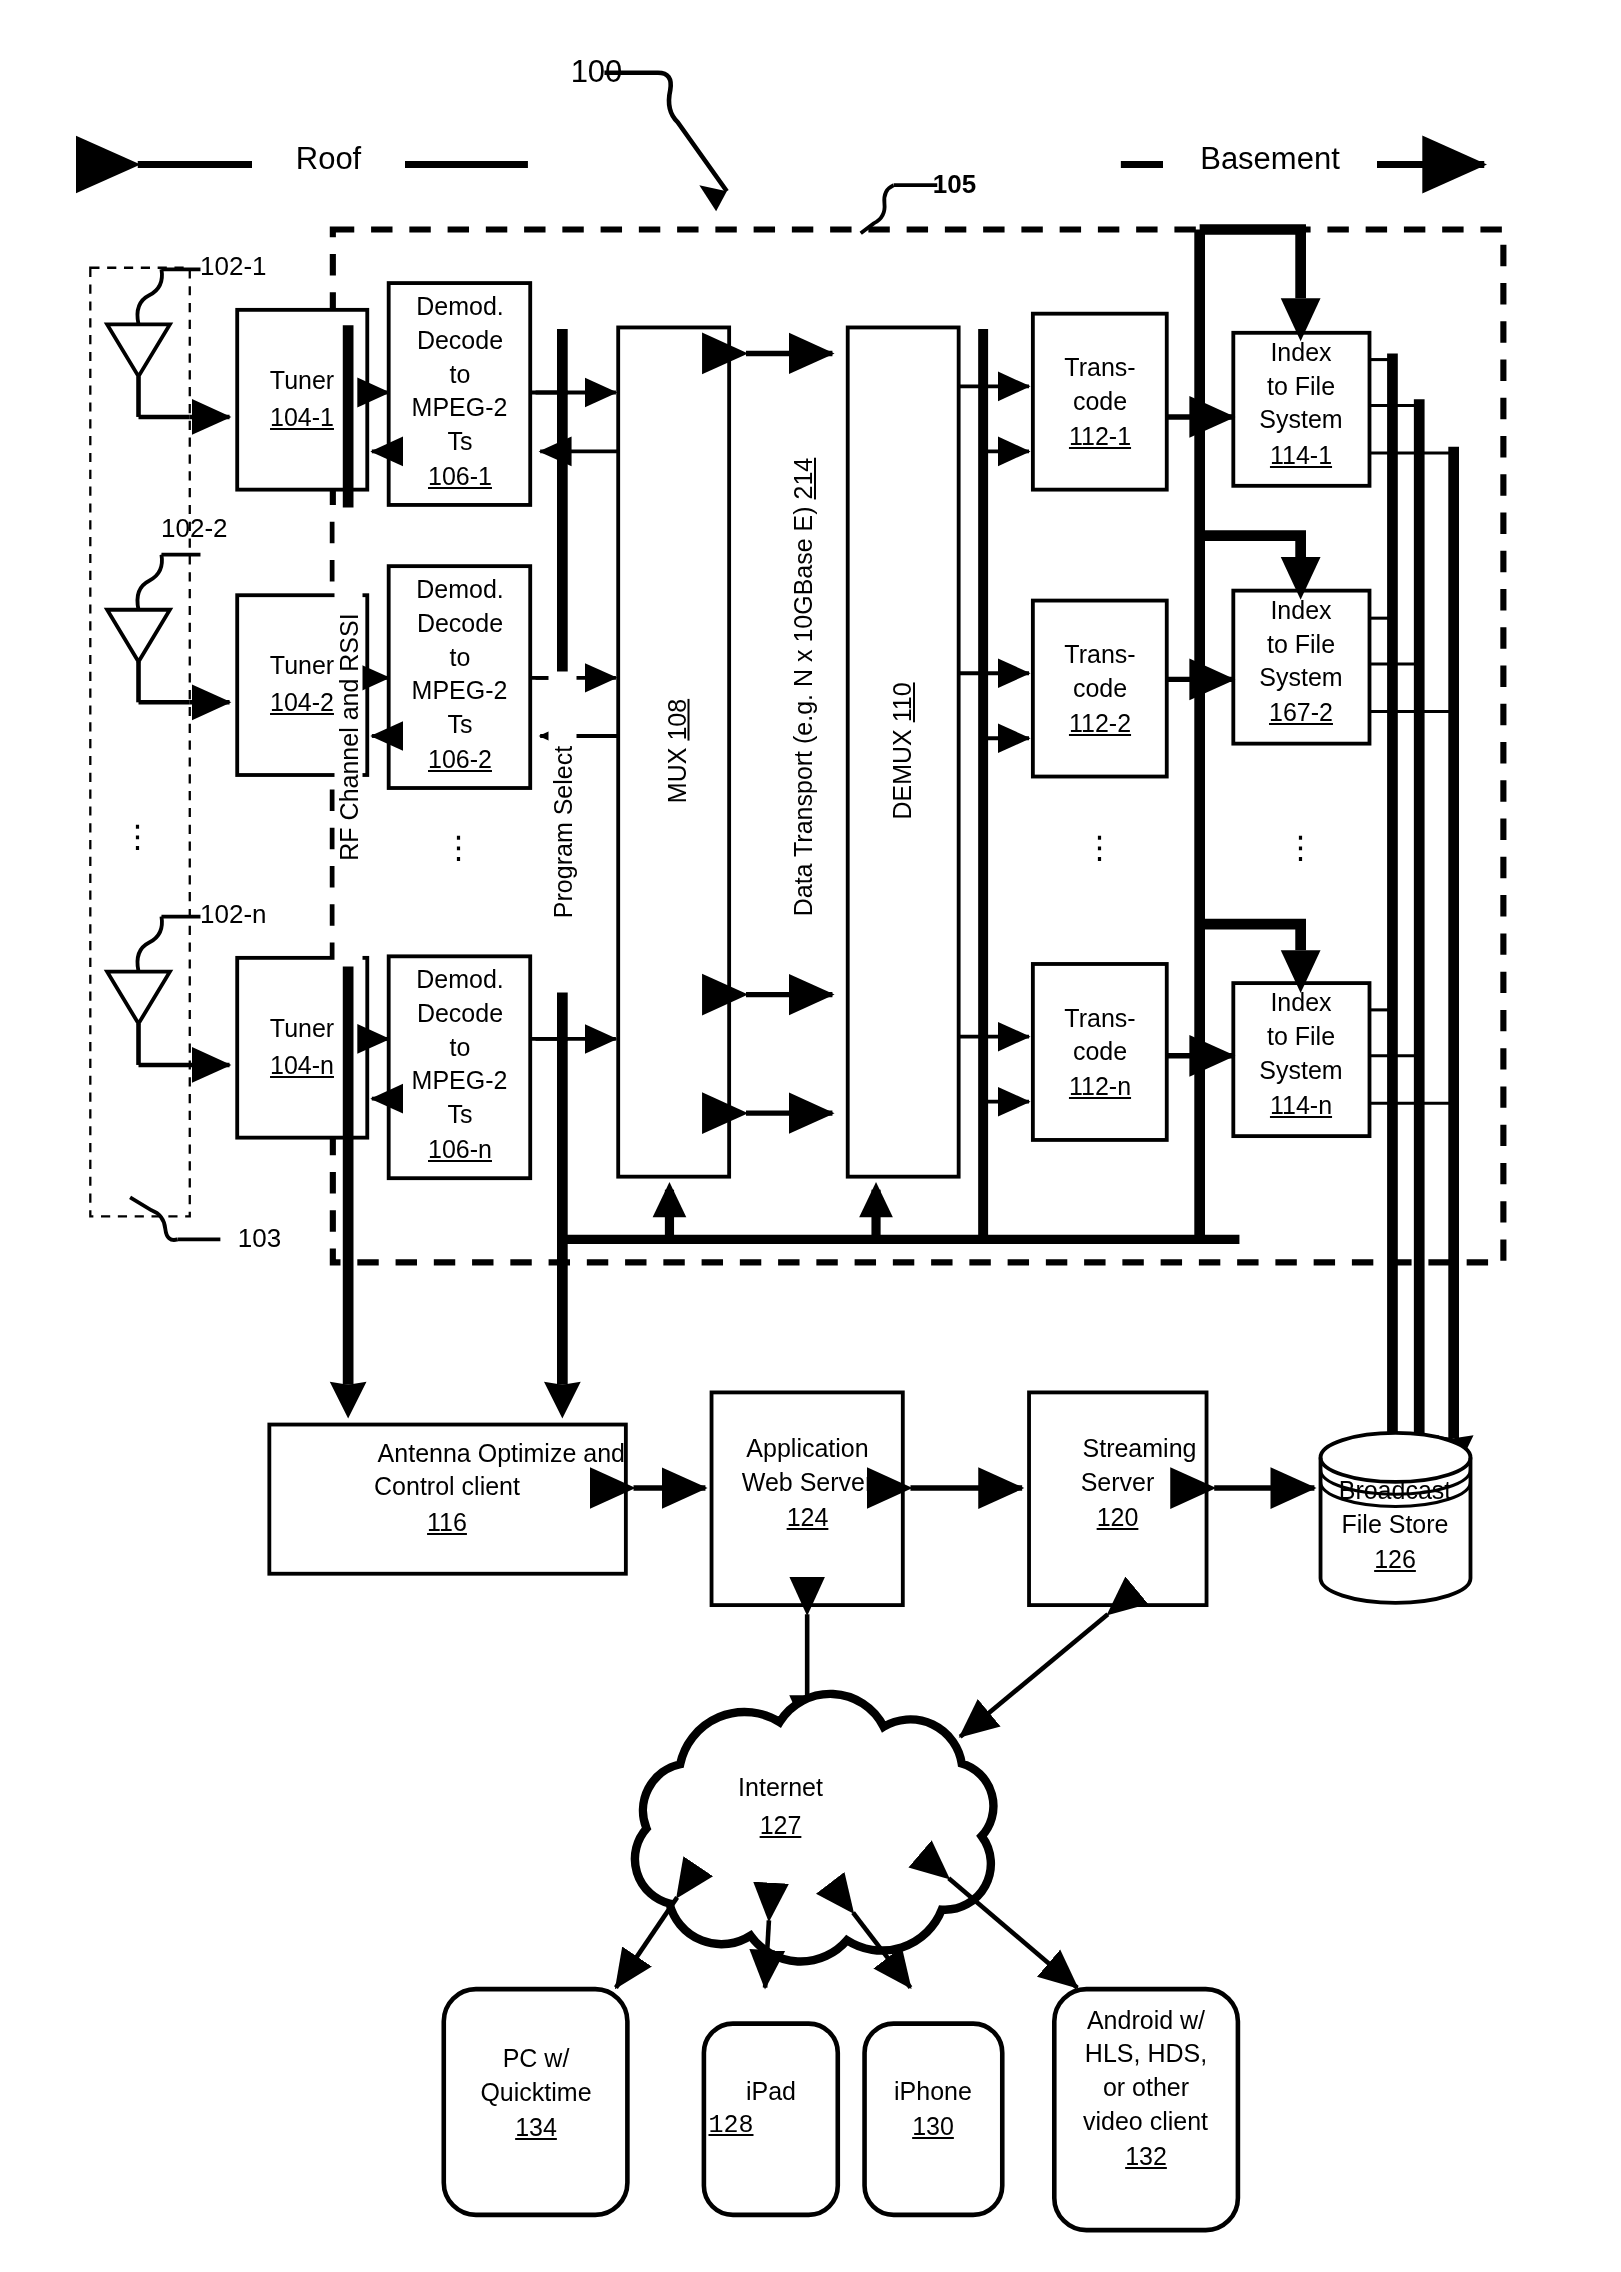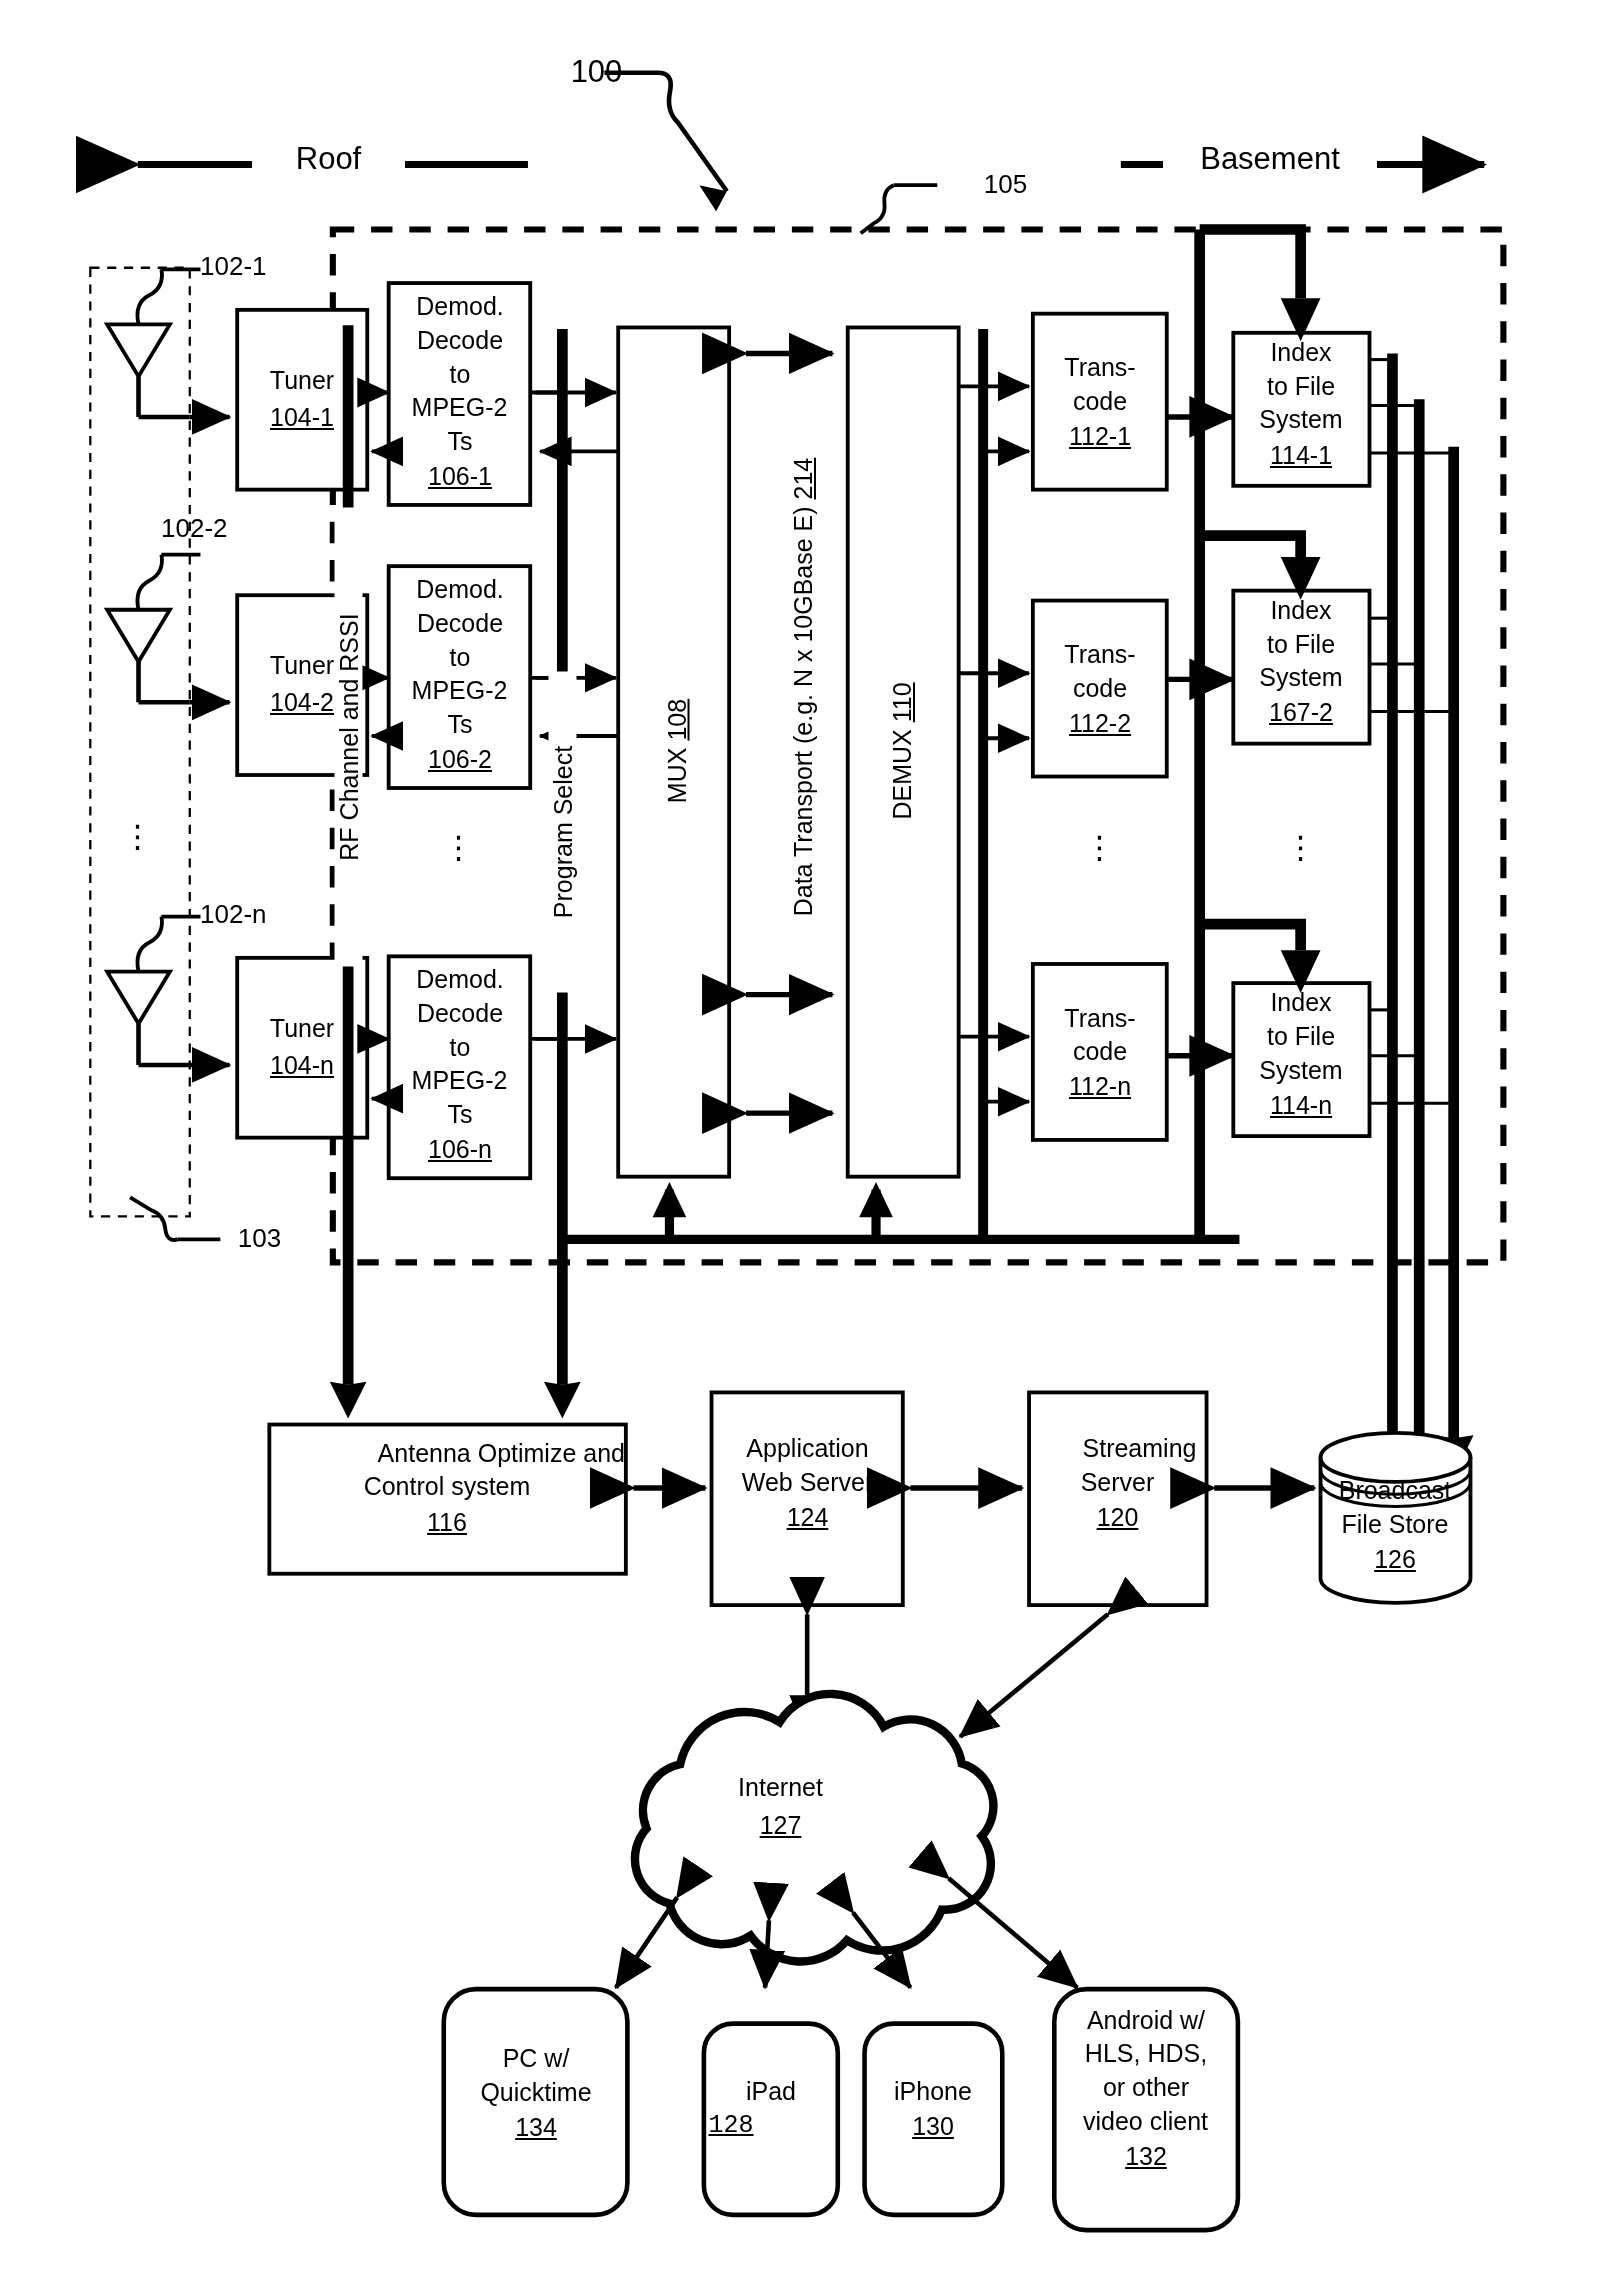--- a/index.html
+++ b/index.html
@@ -215,21 +215,21 @@
     <rect x="1130" y="2645" width="180" height="250" rx="38" ry="38" stroke-width="6" fill="#fff"></rect>
     <rect x="1378" y="2600" width="240" height="315" rx="42" ry="42" stroke-width="6" fill="#fff"></rect>
   </g>
 </svg>
 
 <div class="lbl big" style="left:566px;top:55px;width:61px;">100</div>
 
 <div class="lbl big" style="left:252px;top:142px;width:153px;background:#fff;">Roof</div>
 <div class="lbl big" style="left:1163px;top:142px;width:214px;background:#fff;">Basement</div>
 
-<div class="lbl tag" style="left:975px;top:170px;width:61px;">105</div>
+<div class="lbl tag" style="left:924px;top:170px;width:61px;font-weight:bold;">105</div>
 <div class="lbl tag" style="left:229px;top:1224px;width:61px;">103</div>
 
 <div class="lbl tag" style="left:200px;top:252px;width:92px;text-align:left;">102-1</div>
 <div class="lbl tag" style="left:161px;top:514px;width:92px;text-align:left;">102-2</div>
 <div class="lbl tag" style="left:200px;top:900px;width:92px;text-align:left;">102-n</div>
 
 <div class="lbl dots" style="left:107px;top:830px;width:61px;font-size:31px;">⋮</div>
 
 <div class="lbl box-txt" style="left:237px;top:366px;width:130px;">Tuner</div>
 <div class="lbl ref" style="left:237px;top:403px;width:130px;">104-1</div>
@@ -306,21 +306,21 @@
 <div class="lbl ref" style="left:1233px;top:698px;width:136px;">167-2</div>
 
 <div class="lbl box-txt" style="left:1233px;top:988px;width:136px;">Index</div>
 <div class="lbl box-txt" style="left:1233px;top:1022px;width:136px;">to File</div>
 <div class="lbl box-txt" style="left:1233px;top:1056px;width:136px;">System</div>
 <div class="lbl ref" style="left:1233px;top:1091px;width:136px;">114-n</div>
 
 <div class="lbl dots" style="left:1270px;top:841px;width:61px;font-size:31px;">⋮</div>
 
 <div class="lbl box-txt" style="left:269px;top:1439px;width:356px;text-align:right;">Antenna Optimize and</div>
-<div class="lbl box-txt" style="left:269px;top:1472px;width:356px;">Control system</div>
+<div class="lbl box-txt" style="left:269px;top:1472px;width:356px;">Control client</div>
 <div class="lbl ref" style="left:269px;top:1508px;width:356px;">116</div>
 
 <div class="lbl box-txt" style="left:708px;top:1434px;width:199px;">Application</div>
 <div class="lbl box-txt" style="left:708px;top:1468px;width:199px;">Web Server</div>
 <div class="lbl ref" style="left:708px;top:1503px;width:199px;">124</div>
 
 <div class="lbl box-txt" style="left:1047px;top:1434px;width:185px;">Streaming</div>
 <div class="lbl box-txt" style="left:1025px;top:1468px;width:185px;">Server</div>
 <div class="lbl ref" style="left:1025px;top:1503px;width:185px;">120</div>
 

